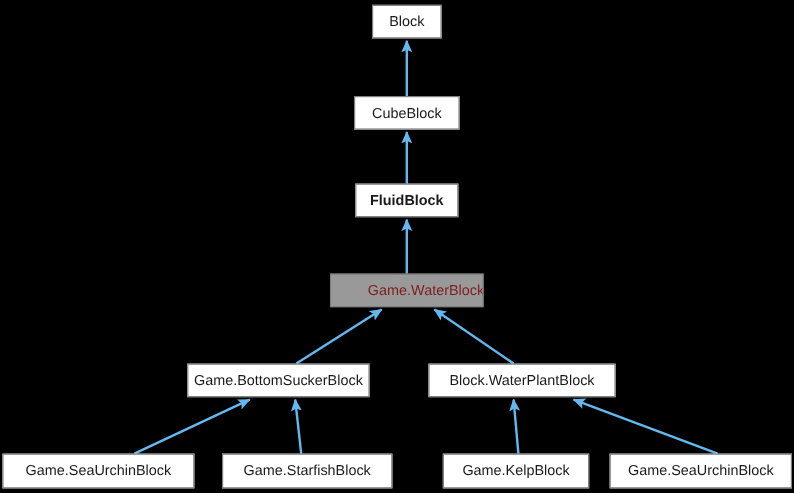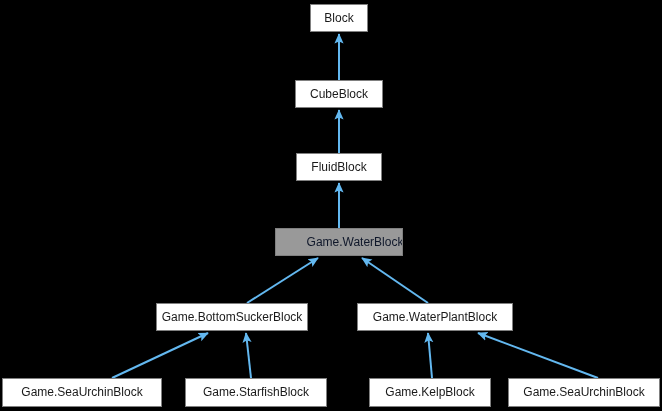--- a/index.html
+++ b/index.html
@@ -45,21 +45,21 @@
   .node-label {
     font-family: "Liberation Sans", sans-serif;
     font-size: 12px;
     line-height: 13px;
     color: #1a1a1a;
     white-space: nowrap;
     letter-spacing: 0px;
     -webkit-font-smoothing: none;
   }
   .node-box.highlight .node-label {
-    color: #0f172a;
+    color: #7f1d1d;
     margin-left: 32px;
   }
 </style>
 </head>
 <body>
 
 <div id="diagram-root">
   <svg id="graph-svg" viewBox="0 0 662 411" xmlns="http://www.w3.org/2000/svg" aria-hidden="true">
     <defs>
       <marker id="arrowhead" viewBox="0 0 10 10" refX="9.2" refY="5" markerWidth="5.2" markerHeight="5.2" orient="auto-start-reverse" markerUnits="strokeWidth">
@@ -78,31 +78,31 @@
         <line x1="598" y1="378" x2="478" y2="333" stroke="#63b8f0" stroke-width="2" marker-end="url(#arrowhead)"></line>
       </g>
   </svg>
   <div id="nodes-layer">
       <div class="node-box" style="left: 310px; top: 4px; width: 58px; height: 28px;">
         <span class="node-label">Block</span>
       </div>
       <div class="node-box" style="left: 295px; top: 80px; width: 88px; height: 28px;">
         <span class="node-label">CubeBlock</span>
       </div>
-      <div class="node-box" style="left: 296px; top: 153px; width: 86px; height: 28px;">
+      <div class="node-box" style="left: 296px; top: 153px; width: 86px; height: 28px; font-weight: bold;">
         <span class="node-label">FluidBlock</span>
       </div>
       <div class="node-box highlight" style="left: 275px; top: 228px; width: 128px; height: 28px;">
         <span class="node-label">Game.WaterBlock</span>
       </div>
       <div class="node-box" style="left: 156px; top: 303px; width: 152px; height: 28px;">
         <span class="node-label">Game.BottomSuckerBlock</span>
       </div>
       <div class="node-box" style="left: 357px; top: 303px; width: 156px; height: 28px;">
-        <span class="node-label">Game.WaterPlantBlock</span>
+        <span class="node-label">Block.WaterPlantBlock</span>
       </div>
       <div class="node-box" style="left: 2px; top: 378px; width: 160px; height: 29px;">
         <span class="node-label">Game.SeaUrchinBlock</span>
       </div>
       <div class="node-box" style="left: 185px; top: 378px; width: 142px; height: 29px;">
         <span class="node-label">Game.StarfishBlock</span>
       </div>
       <div class="node-box" style="left: 369px; top: 378px; width: 122px; height: 29px;">
         <span class="node-label">Game.KelpBlock</span>
       </div>

